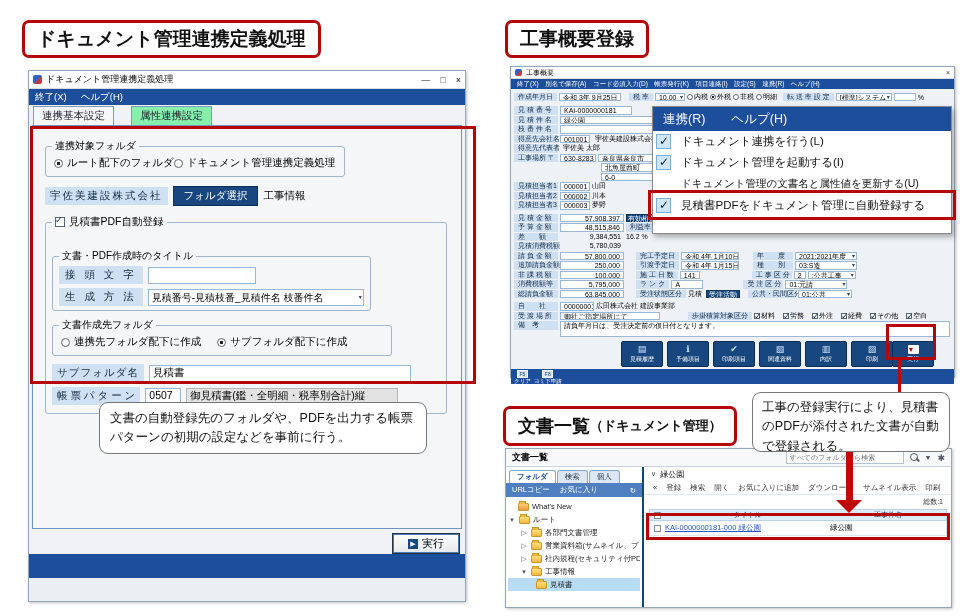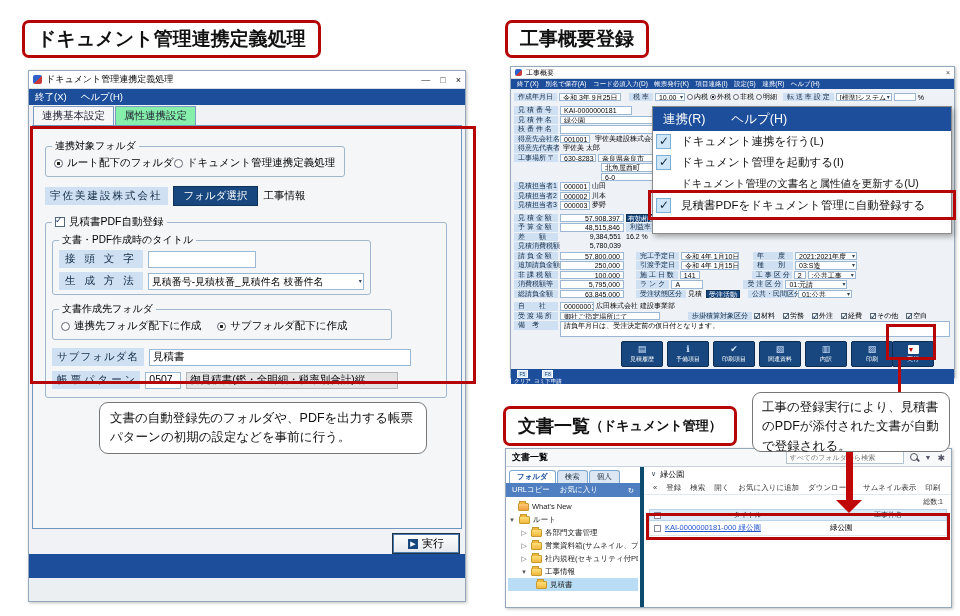--- a/index.html
+++ b/index.html
@@ -21,21 +21,21 @@
   .rd{width:9px;height:9px;border:1px solid #667;border-radius:50%;background:#fff;display:inline-block;flex:none}
   .rd.on{background:radial-gradient(circle,#222 0 32%,#fff 36%)}
   .ck{width:8px;height:8px;border:1px solid #567;background:#fff;display:inline-block;position:relative;flex:none}
   .ck.on::after{content:"✓";position:absolute;top:-3px;left:-1px;font-size:9px;color:#1a3c66}
   fieldset{border:1px solid #9fb6cc;border-radius:3px;padding:2px 6px 4px}
   legend{padding:0 3px;font-size:inherit}
   
   #win1{left:28px;top:70px;width:438px;height:532px;font-size:11px}
   #win1 .tbar{height:18px;font-size:9px}
   #win1 .mbar{height:16px;font-size:9.5px}
-  .tabs{display:flex;align-items:flex-end;height:20px;padding-left:4px;gap:1px}
+  .tabs{display:flex;align-items:flex-end;height:20px;padding-left:4px;gap:17px}
   .tab{padding:2px 8px;font-size:10.5px;border:1px solid #7a9cc0;border-bottom:none;background:#86efac;color:#223}
   .tab.on{background:#f6f7f9;height:19px}
   .panel{position:absolute;left:3px;right:3px;top:54px;height:404px;border:1px solid #6f94bd;background:#f4f6f8;padding:8px 12px;font-size:10.5px}
   .row{display:flex;align-items:center;gap:5px;margin-top:6px}
   .callout{position:absolute;border:1.5px solid #777;border-radius:9px;background:#fff;padding:6px 10px;font-size:12.5px;line-height:1.5;color:#111;z-index:35}
   .execbtn{position:absolute;right:6px;top:463px;width:66px;height:19px;border:1px solid #4a7ab0;outline:1px solid #234;display:flex;align-items:center;justify-content:center;gap:4px;background:linear-gradient(#fdfdfd,#e6e9ee);font-size:11px}
   .sqicon{width:10px;height:10px;background:#17477e;color:#fff;font-size:7px;line-height:10px;text-align:center;flex:none}
   .sbar1{position:absolute;left:0;right:0;top:483px;height:24px;background:#1d4e9c}
   .strip1{position:absolute;left:0;right:0;top:507px;bottom:0;background:#eceff2}
   
@@ -60,21 +60,21 @@
   .mcheck::after{content:"✓";position:absolute;left:2px;top:-1px;font-size:12px;color:#123}
   .mcheck.off{visibility:hidden}
   
   #win3{left:505px;top:448px;width:447px;height:160px;background:#fff;font-size:8px}
   .h3{height:18px;background:#f6f8fa;border-bottom:1px solid #c9d4de;display:flex;align-items:center;padding:0 6px;gap:6px}
   .h3 .ttl{font-weight:bold;font-size:9px}
   .srch{margin-left:auto;width:118px;height:13px;border:1px solid #b5c2cf;background:#fff;color:#98a4b0;font-size:7px;padding:0 3px;font-family:inherit}
   .mag{width:9px;height:9px;position:relative;flex:none}
   .mag::before{content:"";position:absolute;left:0;top:0;width:6px;height:6px;border:1.5px solid #556;border-radius:50%}
   .mag::after{content:"";position:absolute;left:6px;top:6px;width:4px;height:1.5px;background:#556;transform:rotate(45deg)}
-  .lpane{position:absolute;left:0;top:18px;bottom:0;width:138px;border-right:4px solid #0c4a6e;background:#fff}
+  .lpane{position:absolute;left:0;top:18px;bottom:0;width:138px;border-right:2px solid #0c4a6e;background:#fff}
   .ptabs{display:flex;gap:1px;padding:3px 3px 0}
   .ptab{padding:1px 7px;font-size:7.5px;border:1px solid #7fa8d0;border-bottom:none;border-radius:3px 3px 0 0;background:#dce7f3;color:#234}
   .ptab.on{background:#fff;color:#1d4e9c;font-weight:bold}
   .bluebar{height:14px;background:#4f7fc0;color:#fff;display:flex;align-items:center;gap:10px;padding:0 6px;font-size:7.5px}
   .tree{padding:3px 2px;font-size:7.5px;color:#222}
   .titem{display:flex;align-items:center;gap:3px;height:13px;white-space:nowrap;overflow:hidden}
   .fold{width:11px;height:8px;background:linear-gradient(#ffe07d,#f2b83d);border:1px solid #c79a2e;border-radius:1px;position:relative;flex:none}
   .fold::before{content:"";position:absolute;top:-3px;left:0;width:5px;height:2px;background:#f2b83d;border:1px solid #c79a2e;border-bottom:none}
   .exp{width:8px;text-align:center;color:#555;font-size:7px;flex:none}
   .tsel{background:#b8ddf5}
@@ -142,21 +142,21 @@
     <div class="row" style="margin-top:9px">
       <span class="chip" style="letter-spacing:2px;padding:2px 5px">宇佐美建設株式会社</span>
       <span class="nbtn" style="padding:2px 10px">フォルダ選択</span>
       <span>工事情報</span>
     </div>
     <fieldset style="width:402px;margin-top:9px;padding-bottom:8px">
       <legend style="display:flex;align-items:center;gap:4px">
         <i class="ck on" style="width:10px;height:10px"></i>
         <span>見積書PDF自動登録</span>
       </legend>
-      <fieldset style="width:280px;margin-top:2px">
+      <fieldset style="width:280px;margin-top:18px">
         <legend style="font-size:10px">文書・PDF作成時のタイトル</legend>
         <div class="row" style="margin-top:1px">
           <span class="chip" style="letter-spacing:3px;padding:2px 6px">接 頭 文 字</span>
           <span class="inp" style="width:108px;height:17px"></span>
         </div>
         <div class="row" style="margin-top:4px">
           <span class="chip" style="letter-spacing:3px;padding:2px 6px">生 成 方 法</span>
           <span class="inp sel" style="width:216px;height:17px;line-height:15px;font-size:10px">見積番号-見積枝番_見積件名 枝番件名</span>
         </div>
       </fieldset>

